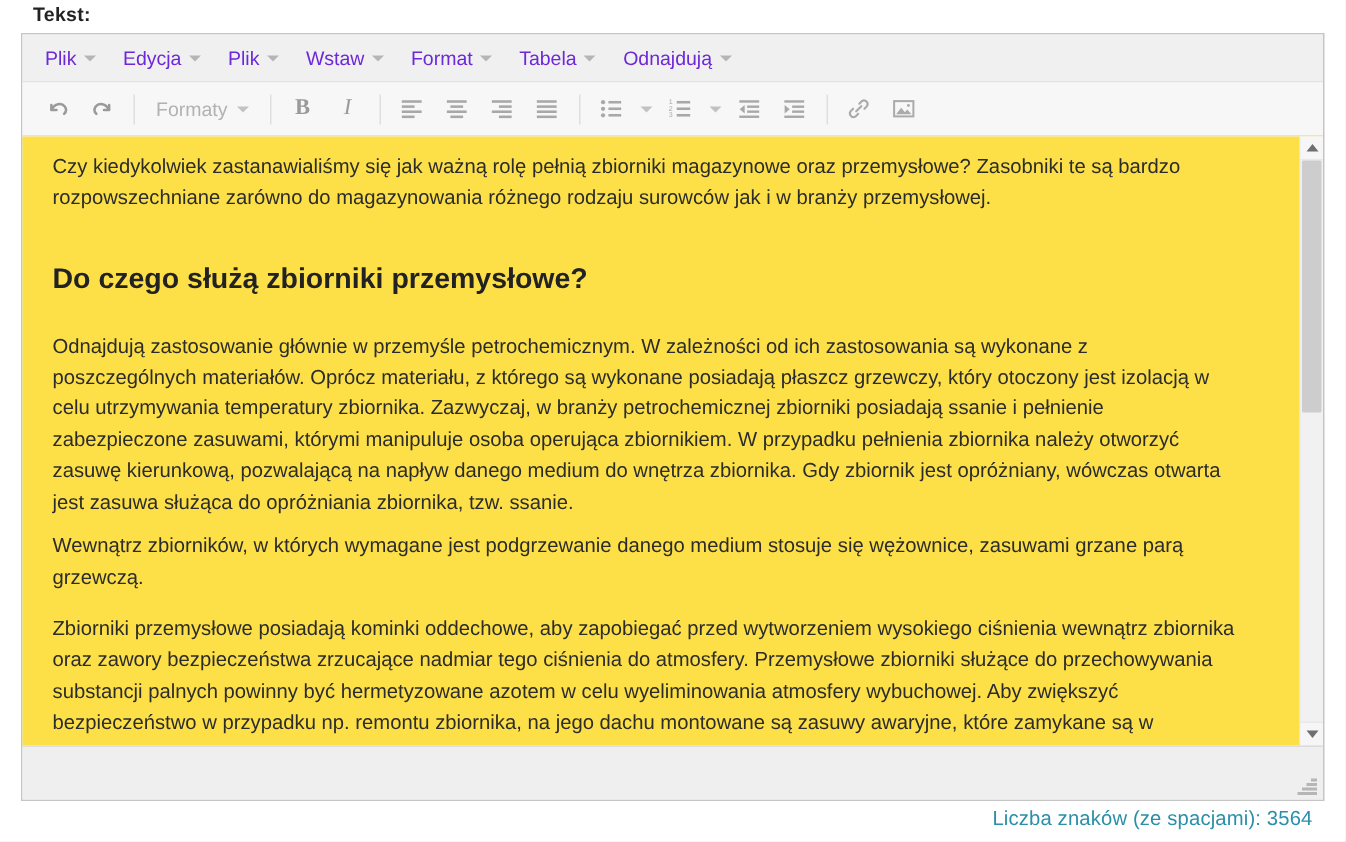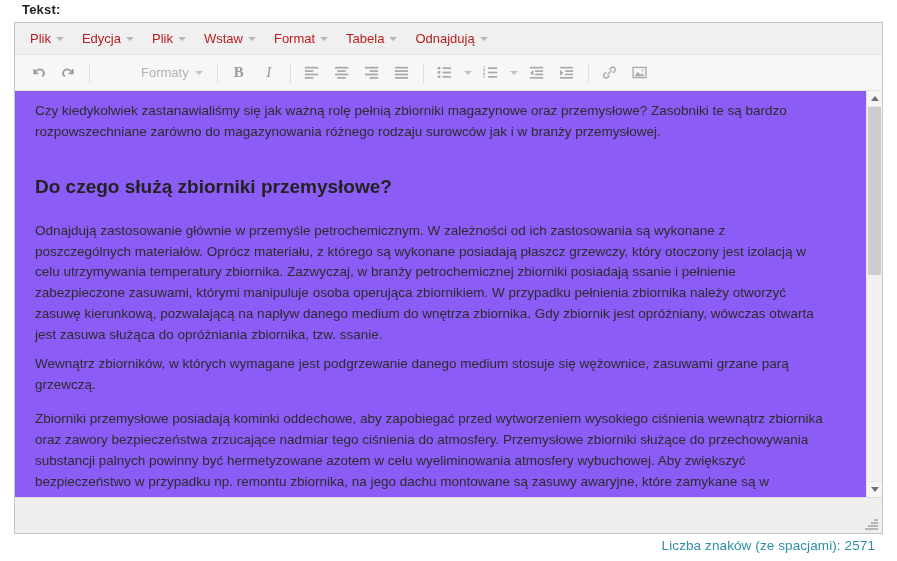--- a/index.html
+++ b/index.html
@@ -35,21 +35,21 @@
     height: 32px;
     background: #f0f0f0;
     border-bottom: 1px solid #e2e2e2;
     display: flex; align-items: center;
     padding: 0 6px;
     flex: none;
   }
   .menu-item {
     display: flex; align-items: center; gap: 5px;
     padding: 3px 9px;
-    font-size: 13px; color: #b91c1c;
+    font-size: 13px; color: #6d28d9;
     cursor: default;
     border-radius: 2px;
     white-space: nowrap;
   }
   .caret {
     width: 0; height: 0;
     border-left: 4px solid transparent;
     border-right: 4px solid transparent;
     border-top: 4px solid #b5b5b5;
     display: inline-block;
@@ -79,42 +79,41 @@
     cursor: default;
     color: #a8a8a8;
   }
   .tb-btn svg { display: block; }
   .tb-text-btn {
     display: flex; align-items: center; gap: 6px;
     padding: 4px 8px;
     font-size: 13px; color: #b2b2b2;
     border-radius: 2px; cursor: default;
     white-space: nowrap;
-    margin-left: 37px;
   }
   .tb-split {
     width: 16px; height: 26px;
     display: flex; align-items: center; justify-content: center;
     cursor: default;
   }
   .tb-caret {
     width: 0; height: 0;
     border-left: 4px solid transparent;
     border-right: 4px solid transparent;
     border-top: 4px solid #c2c2c2;
   }
   .bold-glyph { font-size: 15px; font-weight: bold; color: #9a9a9a; font-family: "Liberation Serif", serif; }
   .italic-glyph { font-size: 15px; font-style: italic; color: #9a9a9a; font-family: "Liberation Serif", serif; }
 
   
   .content-wrap {
     flex: 1 1 auto;
     position: relative;
     display: flex;
-    background: #8b5cf6;
+    background: #fde047;
     min-height: 0;
     gap: 24px;
   }
   .content {
     flex: 1 1 auto;
     padding: 10px 18px 10px 20px;
     overflow: hidden;
     font-size: 13.5px;
     color: #2c2c2c;
     line-height: 1.55;
@@ -424,15 +423,15 @@
     <div class="statusbar">
       <div class="resize-grip">
         <span></span>
         <span></span>
         <span></span>
         <span></span>
       </div>
     </div>
   </div>
 
-  <div class="charcount">Liczba znaków (ze spacjami): 2571</div>
+  <div class="charcount">Liczba znaków (ze spacjami): 3564</div>
 
 </div>
 
 </body></html>

